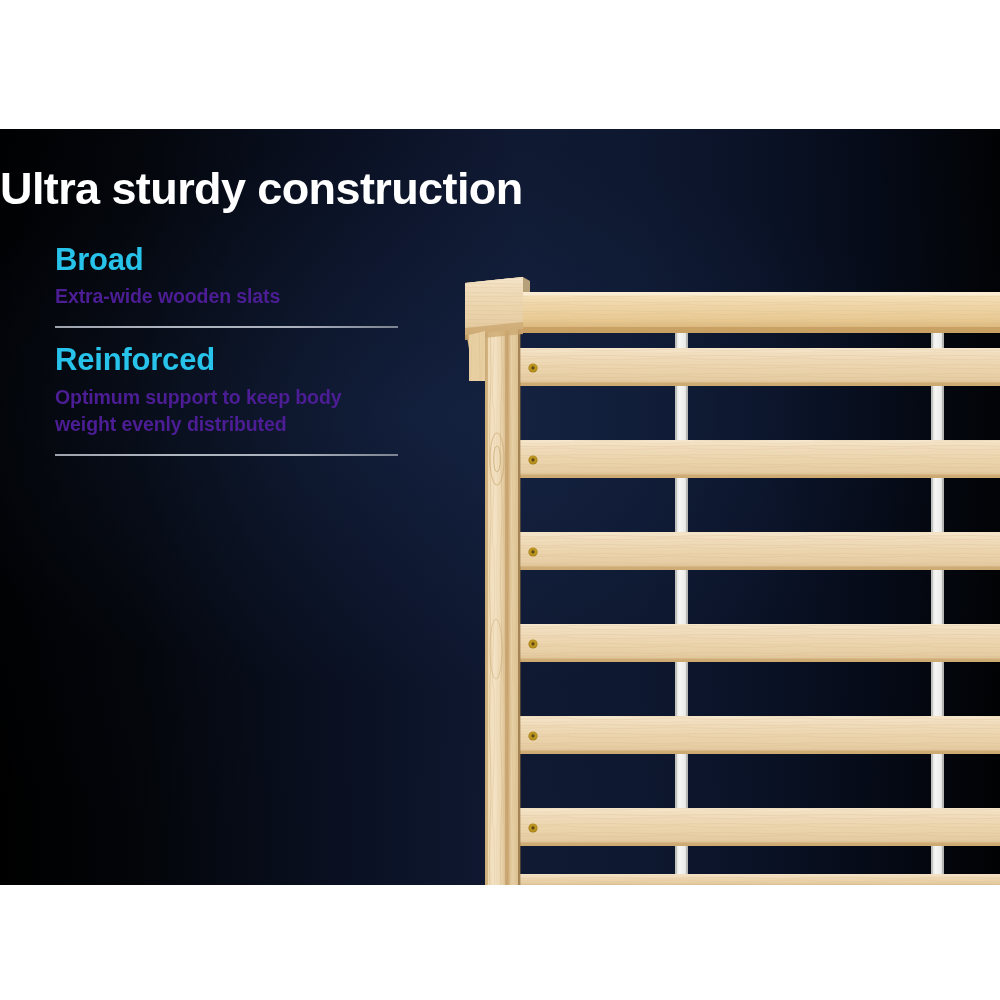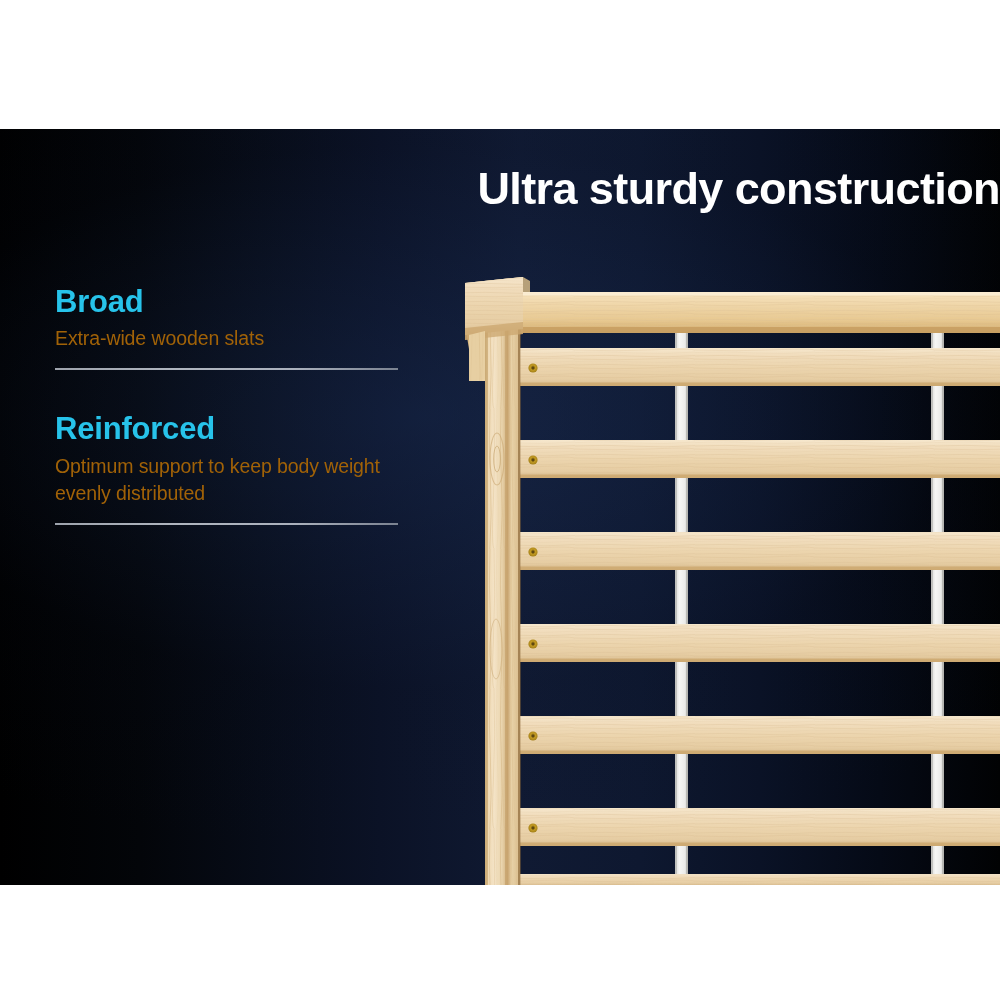--- a/index.html
+++ b/index.html
@@ -39,48 +39,48 @@
     background:
       radial-gradient(120% 80% at 42% 38%, rgba(30,52,96,0.35) 0%, rgba(10,18,38,0.10) 45%, rgba(0,0,0,0) 72%);
     pointer-events:none;
   }
 
   
   .hero-title {
     position:absolute;
     left:0; top:166px;
     width:1000px;
-    text-align:right;
+    text-align:left;
     color:#ffffff;
     font-size:45px;
     font-weight:700;
     letter-spacing:-0.6px;
     line-height:1;
     z-index:6;
   }
 
   
   .features {
     position:absolute;
     left:55px; top:243px;
     width:345px;
     z-index:6;
   }
-  .feature { position:relative;margin-top:42px; }
+  .feature { position:relative; }
   .feature-title {
     color:#27c3ea;
     font-size:31px;
     font-weight:700;
     line-height:1.08;
     letter-spacing:-0.2px;
   }
   .feature-desc {
-    color:#a16207;
+    color:#4c1d95;
     font-size:19.5px;
-    font-weight:400;
+    font-weight:700;
     line-height:1.38;
     letter-spacing:-0.1px;
     margin-top:7px;
   }
   .divider {
     height:2px;
     width:343px;
     margin:16px 0 15px 0;
     background:linear-gradient(90deg,#b9bfc9 0%,#cdd3dc 35%,#c6ccd6 70%,#8e95a1 100%);
     opacity:.85;

